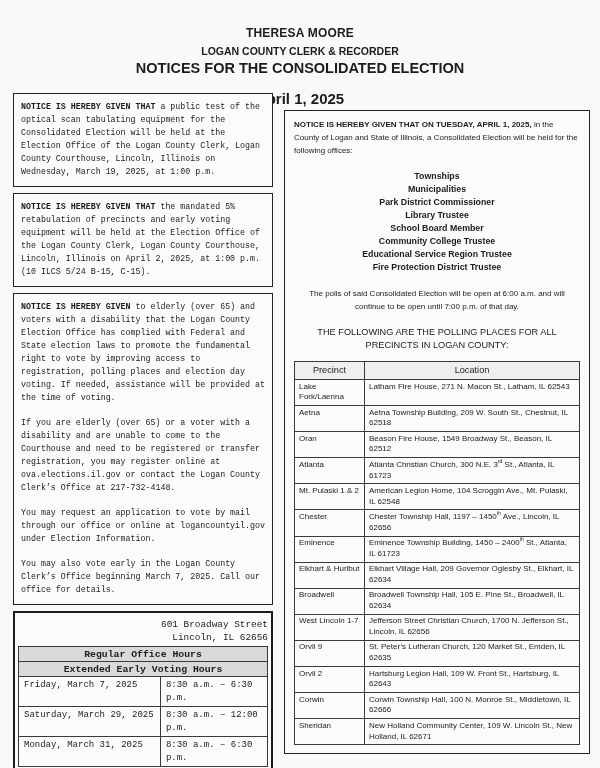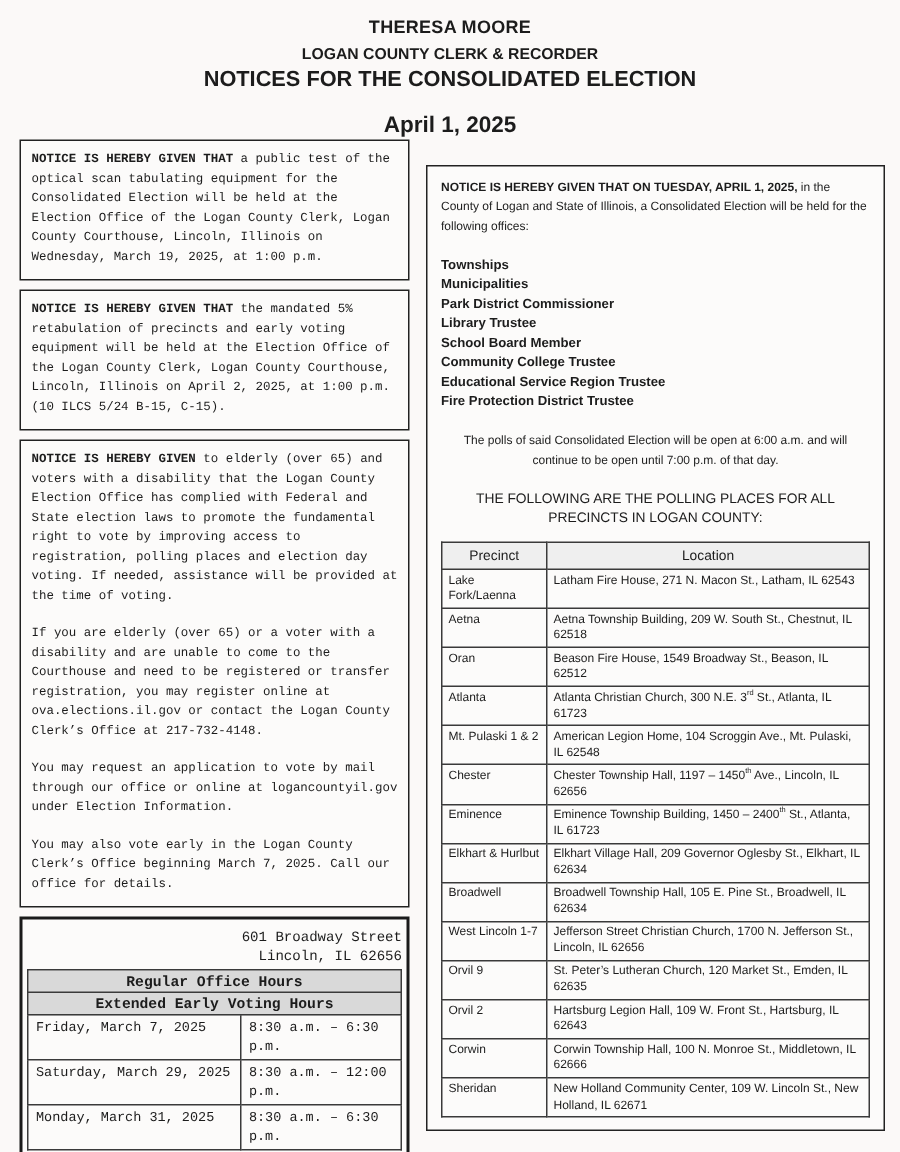--- a/index.html
+++ b/index.html
@@ -8,21 +8,21 @@
   .page {
     position: relative;
     width: 600px; height: 768px;
     margin: 0 auto;
     background: #fbf9f8;
     color: #1c1c1c;
     overflow: hidden;
   }
 
   
-  .hdr { padding-top: 11px; text-align: center; }
+  .hdr { padding-top: 26px; text-align: center; }
   .hdr-name   { font-size: 12px;   font-weight: bold; letter-spacing: .2px; }
   .hdr-office { font-size: 10.5px; font-weight: bold; margin-top: 5px; }
   .hdr-title  { font-size: 14.5px; font-weight: bold; margin-top: 3px; }
   .hdr-date   { font-size: 15px; font-weight: bold; margin-top: 14px; }
 
   
   .col-left  { position: absolute; left: 13px;  top: 93px; width: 260px; font-family: Liberation Mono, monospace; }
   .col-right { position: absolute; left: 284px; top: 110px; width: 306px; }
 
   
@@ -63,21 +63,21 @@
 
   
   .rbox {
     border: 1.5px solid #222;
     background: #fcfbfa;
     padding: 7px 9px 8px;
     font-size: 8px;
     line-height: 13px;
     min-height: 636px;
   }
-  .offices { font-weight: bold; font-size: 8.8px; margin: 13px 0 0; }
+  .offices { text-align: center; font-weight: bold; font-size: 8.8px; margin: 13px 0 0; }
   .offices div { line-height: 13px; }
   .polls { text-align: center; }
   .polling-heading { text-align: center; font-size: 9.2px; margin: 13px 8px 9px; line-height: 13px; }
 
   table.precincts { width: 100%; border-collapse: collapse; font-size: 8px; }
   table.precincts th, table.precincts td { border: 1px solid #3a3a3a; vertical-align: top; }
   table.precincts th {
     background: #efefef; font-weight: normal; font-size: 9.2px;
     text-align: center; padding: 2px 3px;
   }

